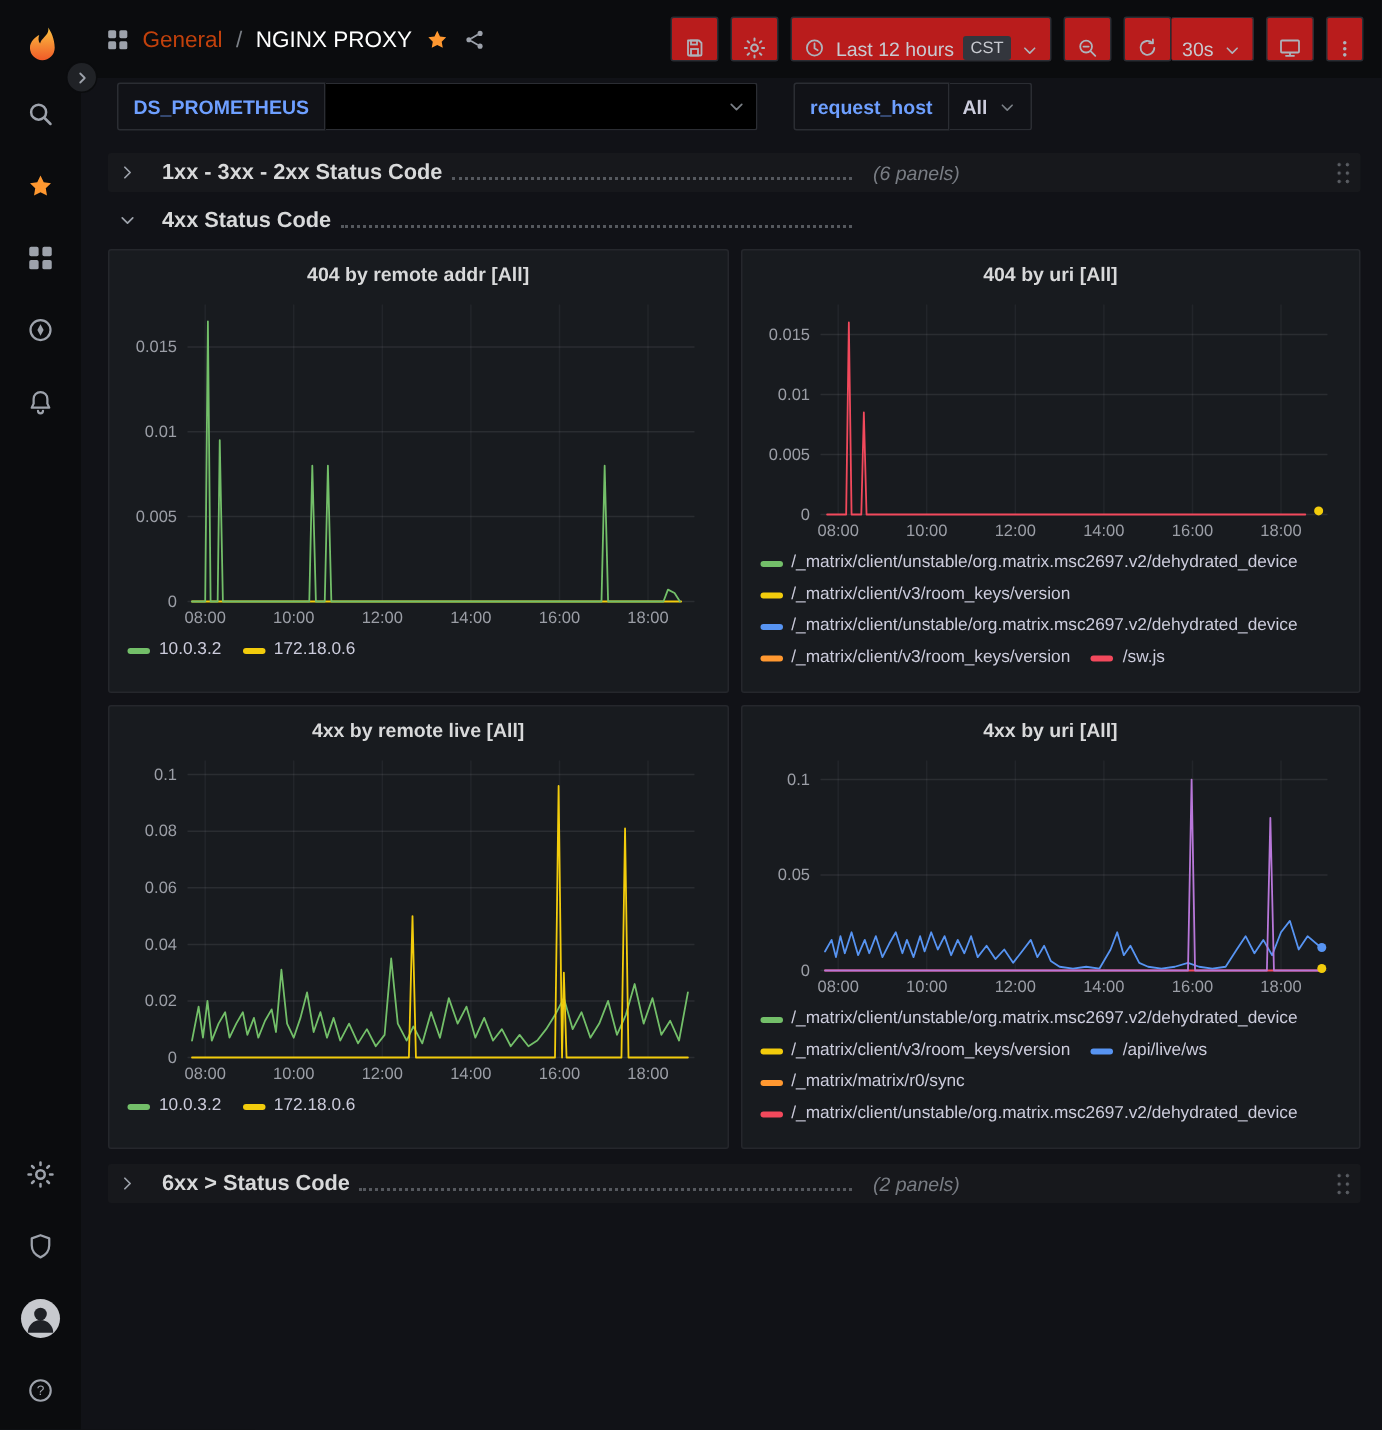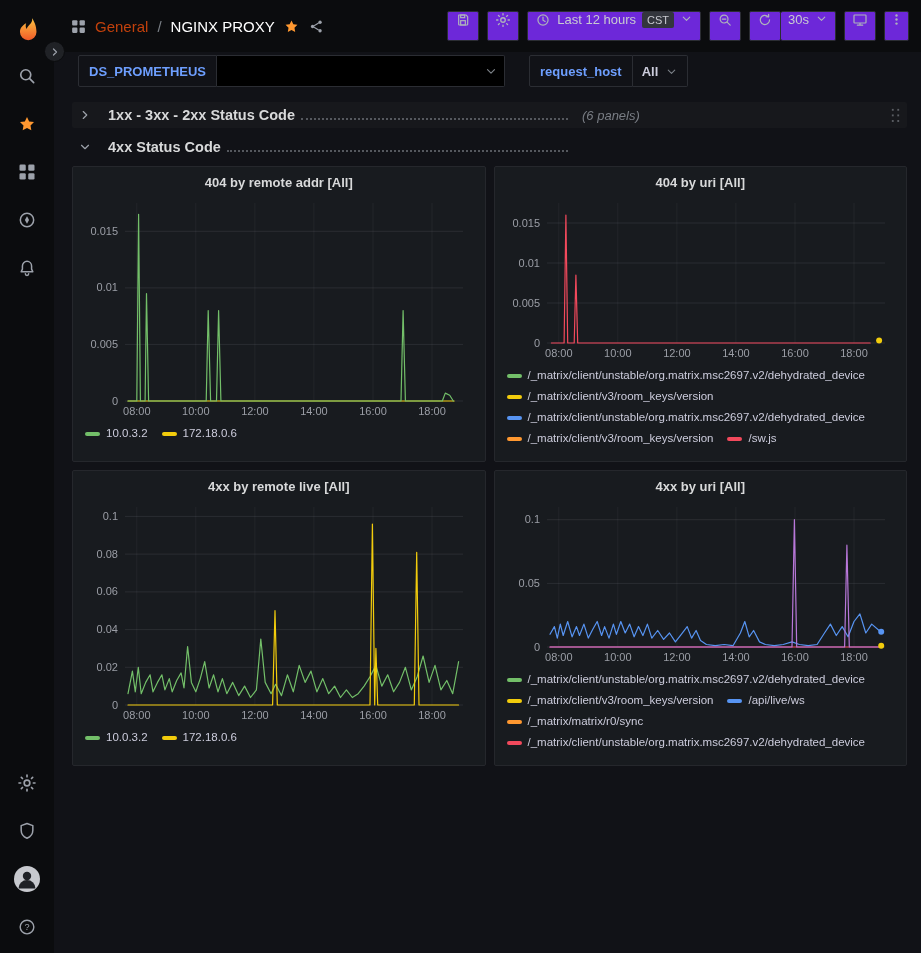--- a/index.html
+++ b/index.html
@@ -18,22 +18,22 @@
   .avatar-wrap{width:26px;height:26px;border-radius:50%;overflow:hidden;background:#c7c9ce;display:block;}
 
   
   .main{flex:1;display:flex;flex-direction:column;background:#111217;min-width:0;}
   .topbar{height:52px;background:#0b0c0e;display:flex;align-items:center;padding:0 12px 0 16px;gap:8px;flex:0 0 52px;}
   .crumb{display:flex;align-items:center;gap:9px;font-size:15px;}
   .crumb .sec{color:#c2410c;cursor:pointer;}
   .crumb .sep{color:#7b8087;}
   .crumb .ttl{color:#ffffff;font-weight:500;cursor:pointer;}
   .tb-right{margin-left:auto;display:flex;align-items:center;gap:8px;}
-  .tb-btn{height:30px;min-width:30px;padding:0 7px;display:flex;align-items:flex-start;justify-content:center;gap:6px;
-    background:#6d28d9;border:1px solid #2b2d33;border-radius:2px;color:#aeb3bb;font-size:13px;cursor:pointer;}
+  .tb-btn{height:30px;min-width:30px;padding:0 7px;display:flex;align-items:flex-end;justify-content:center;gap:6px;
+    background:#b91c1c;border:1px solid #2b2d33;border-radius:2px;color:#aeb3bb;font-size:13px;cursor:pointer;}
   .tb-btn .lbl{color:#c8cad0;}
   .tz-badge{background:#33363d;color:#c8cad0;font-size:11px;line-height:14px;padding:1px 5px;border-radius:2px;}
   .tb-group{display:flex;border-radius:14px;}
   .tb-group .tb-btn+.tb-btn{border-left:0;}
 
   
   .subnav{height:38px;display:flex;align-items:center;padding:0 14px 0 24px;gap:24px;flex:0 0 38px;font-weight:bold;}
   .var-group{display:flex;align-items:stretch;height:32px;}
   .var-label{display:flex;align-items:center;padding:0 10px;border:1px solid #2b2d33;background:#111217;
     color:#6e9fff;font-size:13px;border-radius:2px 0 0 2px;white-space:nowrap;}
@@ -517,16 +517,29 @@
               </span>
               <span class="legend-item">
                 <i class="legend-mark" style="background:#f2495c"></i>
                 <span>/_matrix/client/unstable/org.matrix.msc2697.v2/dehydrated_device</span>
               </span>
             </div>
         </div>
       </div>
 
 
+      <div class="row-head collapsed">
+        <span class="chev">
+          <svg class="ic" viewBox="0 0 24 24" width="14" height="14">
+              <polyline points="9,6 15,12 9,18" fill="none" stroke="currentColor" stroke-width="2" stroke-linecap="round" stroke-linejoin="round"></polyline>
+            </svg>
+        </span>
+        <div class="row-left">
+          <span class="row-title">6xx &gt; Status Code</span>
+          <span class="dotfill"></span>
+        </div>
+        <span class="row-count">(2 panels)</span>
+        <span class="drag"></span>
+      </div>
 
     </div>
   </div>
 </div>
 
 </body></html>

